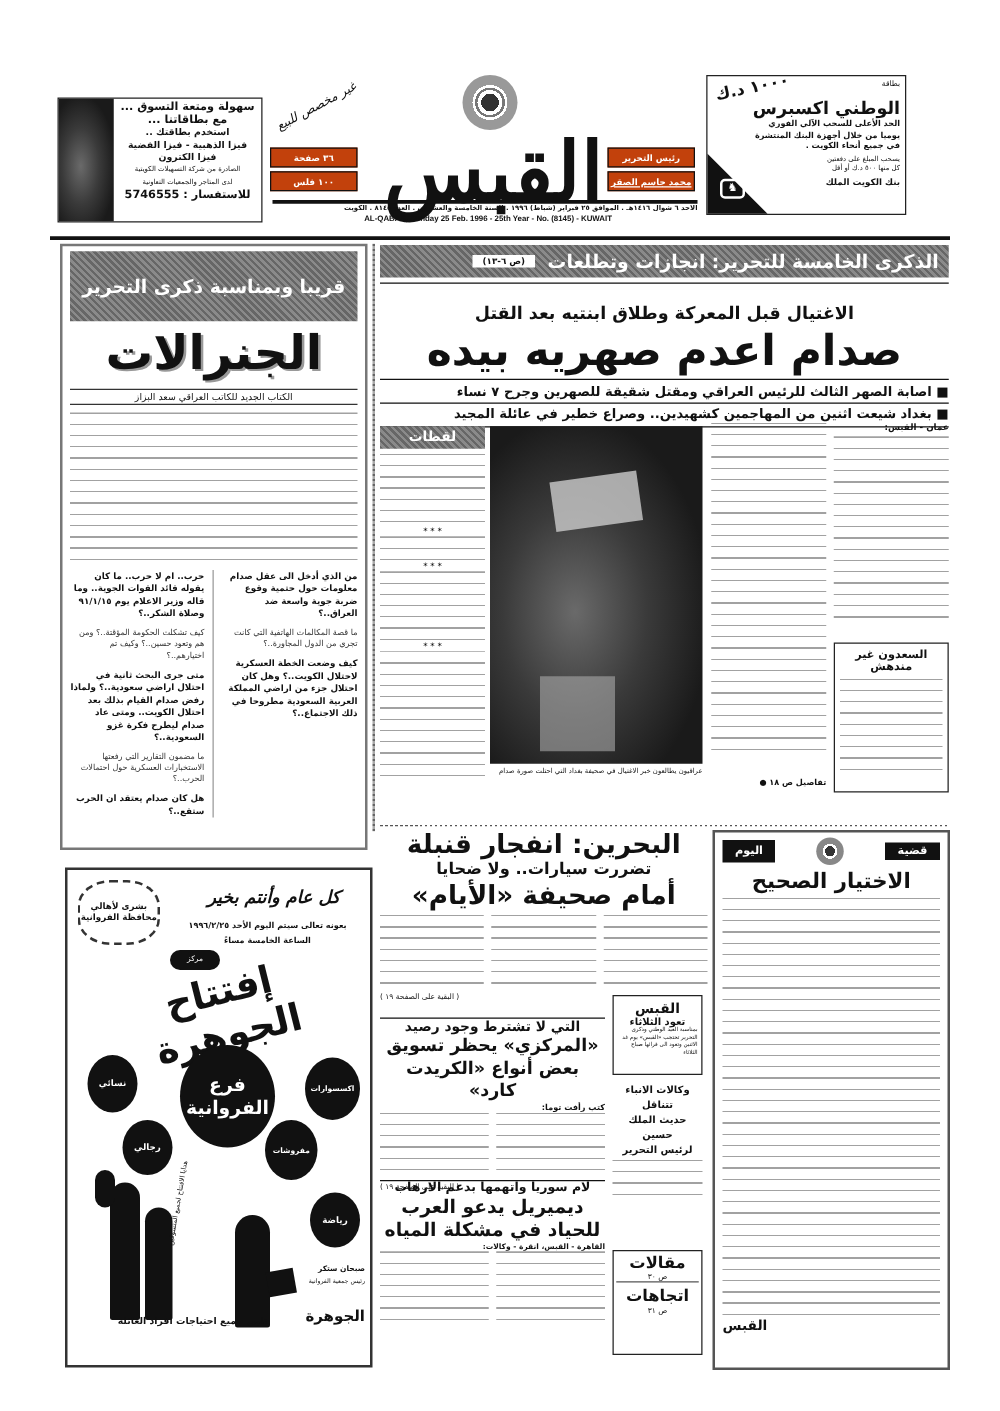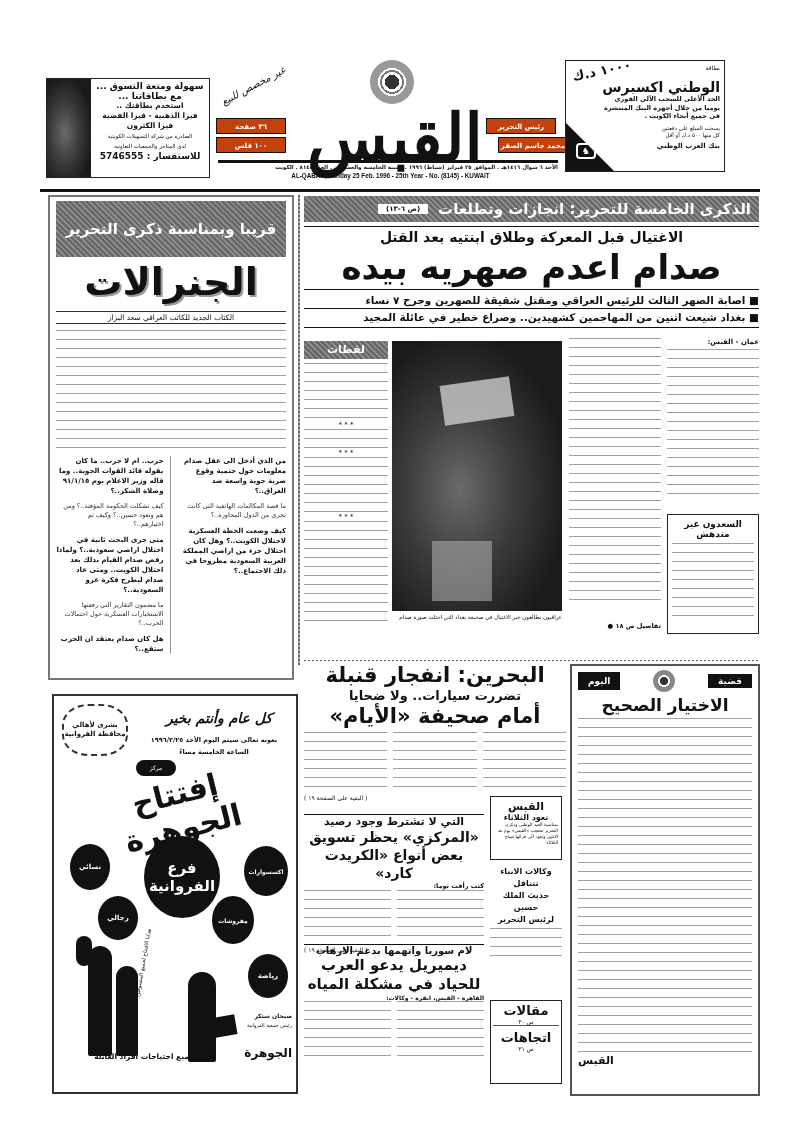--- a/index.html
+++ b/index.html
@@ -38,36 +38,36 @@
 
   <div class="abs" style="left:178px;top:20px;font-size:10px;transform:rotate(-28deg);font-style:italic;">غير مخصص للبيع</div>
 
   <div class="abs dkbar" style="left:176px;top:58px;width:70px;height:16px;font-size:7px;text-align:center;line-height:16px;border:1px solid #111;">٣٦ صفحة</div>
   <div class="abs dkbar" style="left:176px;top:77px;width:70px;height:16px;font-size:7px;text-align:center;line-height:16px;border:1px solid #111;">١٠٠ فلس</div>
 
   <div class="abs" style="left:330px;top:0;width:44px;height:44px;border-radius:50%;background:radial-gradient(circle,#333 0 7px,#fff 7px 10px,#777 10px 12px,#fff 12px 14px,#999 14px 22px);"></div>
   <div class="abs" style="left:255px;top:38px;width:200px;text-align:center;font-family:'DejaVu Serif',serif;font-weight:bold;font-size:66px;line-height:80px;letter-spacing:-2px;">القبس</div>
 
   <div class="abs dkbar" style="left:446px;top:58px;width:70px;height:16px;font-size:7px;text-align:center;line-height:16px;border:1px solid #111;">رئيس التحرير</div>
-  <div class="abs dkbar" style="left:458px;top:77px;width:70px;height:16px;font-size:7px;text-align:center;line-height:16px;border:1px solid #111;">محمد جاسم الصقر</div>
+  <div class="abs dkbar" style="left:446px;top:77px;width:70px;height:16px;font-size:7px;text-align:center;line-height:16px;border:1px solid #111;text-decoration:underline;">محمد جاسم الصقر</div>
 
   <div class="abs box rtl" style="left:525px;top:0;width:160px;height:112px;padding:3px 4px;">
     <div style="font-size:6px;">بطاقة</div>
     <div class="abs" style="left:6px;top:2px;font-size:13px;font-weight:bold;transform:rotate(-12deg);">١٠٠٠ د.ك</div>
     <div style="font-size:14px;font-weight:bold;line-height:16px;margin-top:8px;">الوطني اكسبرس</div>
     <div style="font-size:6.5px;line-height:8.5px;font-weight:bold;">
       <div>الحد الأعلى للسحب الآلي الفوري</div>
       <div>يوميا من خلال أجهزة البنك المنتشرة</div>
       <div>في جميع أنحاء الكويت .</div>
     </div>
     <div style="font-size:5.5px;line-height:7px;margin-top:4px;">
       <div>يسحب المبلغ على دفعتين</div>
       <div>كل منها ٥٠٠ د.ك أو أقل</div>
     </div>
-    <div style="font-size:7px;font-weight:bold;margin-top:3px;">بنك العرب الوطني</div>
+    <div style="font-size:7px;font-weight:bold;margin-top:3px;">بنك الكويت الملك</div>
     <div class="abs" style="left:0;bottom:0;width:0;height:0;border-left:48px solid #111;border-top:48px solid transparent;"></div>
     <div class="abs" style="left:10px;bottom:12px;width:20px;height:16px;border:2px solid #fff;border-radius:4px;color:#fff;font-size:9px;text-align:center;line-height:12px;">♞</div>
   </div>
 
   <div class="abs hr2" style="left:178px;top:100px;width:340px;"></div>
   <div class="abs rtl" style="left:178px;top:104px;width:340px;font-size:5.5px;font-weight:bold;white-space:nowrap;overflow:hidden;">الأحد ٦ شوال ١٤١٦هـ . الموافق ٢٥ فبراير (شباط) ١٩٩٦ . السنة الخامسة والعشرون . العدد ٨١٤٥ . الكويت</div>
   <div class="abs" style="left:178px;top:112px;width:345px;font-size:6.3px;font-weight:bold;font-family:'Liberation Sans',sans-serif;text-align:center;white-space:nowrap;">AL-QABAS, Sunday 25 Feb. 1996 - 25th Year - No. (8145) - KUWAIT</div>
 </div>
 
 <div class="abs hr2" style="left:40px;top:189px;width:720px;"></div>
@@ -127,21 +127,21 @@
 </div>
 
 <div class="abs" style="left:298px;top:195px;width:2px;height:470px;background:repeating-linear-gradient(to bottom,#666 0 2px,#aaa 2px 4px);"></div>
 
 <div class="abs dkbar grey-hatch rtl" style="left:304px;top:196px;width:455px;height:26px;padding:0 8px;display:flex;align-items:center;">
   <span style="font-size:15px;">الذكرى الخامسة للتحرير: انجازات وتطلعات</span>
   <span style="margin-right:10px;background:#fff;color:#111;font-size:7px;padding:1px 8px;">(ص ٦-١٣)</span>
 </div>
 
 <div class="abs" style="left:304px;top:226px;width:455px;height:430px;">
-  <div class="rtl" style="border-top:1px solid #111;padding-top:2px;">
+  <div class="rtl" style="border-top:1px solid #111;padding-top:16px;">
     <div style="font-size:14px;font-weight:bold;text-align:center;letter-spacing:1px;">الاغتيال قبل المعركة وطلاق ابنتيه بعد القتل</div>
     <div style="font-size:34px;font-weight:bold;text-align:center;line-height:44px;letter-spacing:2px;">صدام اعدم صهريه بيده</div>
   </div>
   <div class="rtl" style="border-top:1px solid #111;border-bottom:1px solid #111;padding:2px 0;">
     <div style="font-size:10.5px;font-weight:bold;line-height:16px;"><span>■ </span><span>اصابة الصهر الثالث للرئيس العراقي ومقتل شقيقة للصهرين وجرح ٧ نساء</span></div>
     <div style="border-top:1px solid #111;"></div>
     <div style="font-size:10.5px;font-weight:bold;line-height:16px;"><span>■ </span><span>بغداد شيعت اثنين من المهاجمين كشهيدين.. وصراع خطير في عائلة المجيد</span></div>
   </div>
 
   <div class="abs rtl" style="right:0;top:112px;width:92px;height:170px;">

